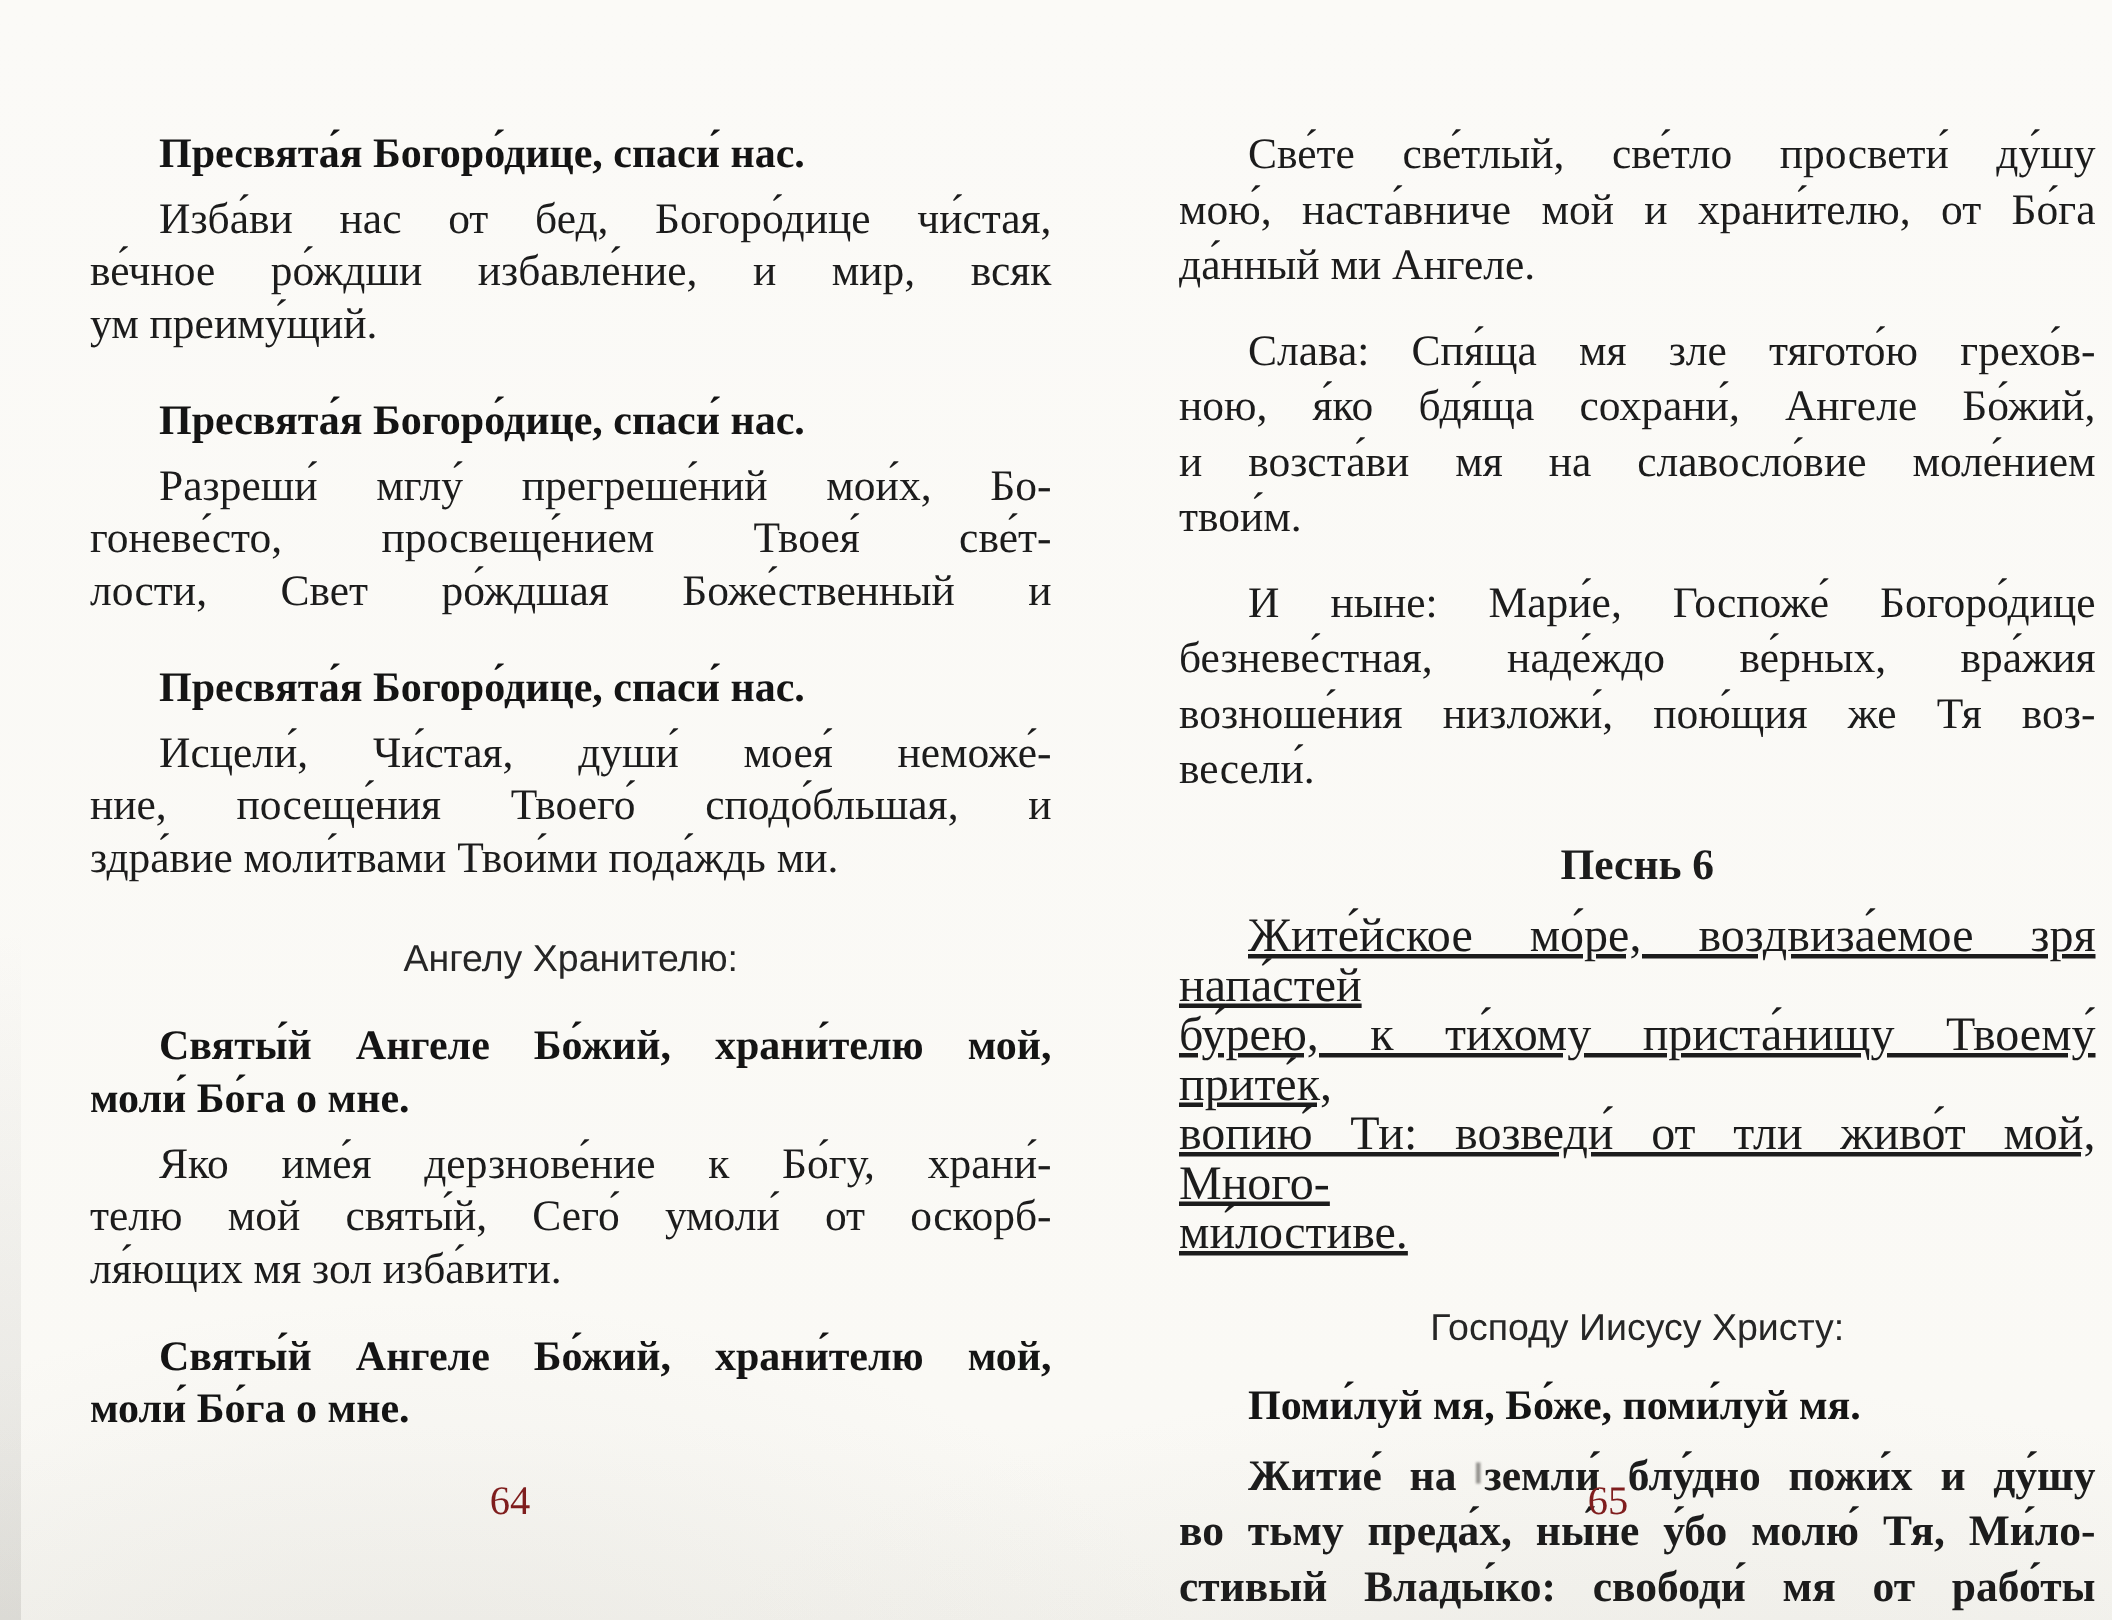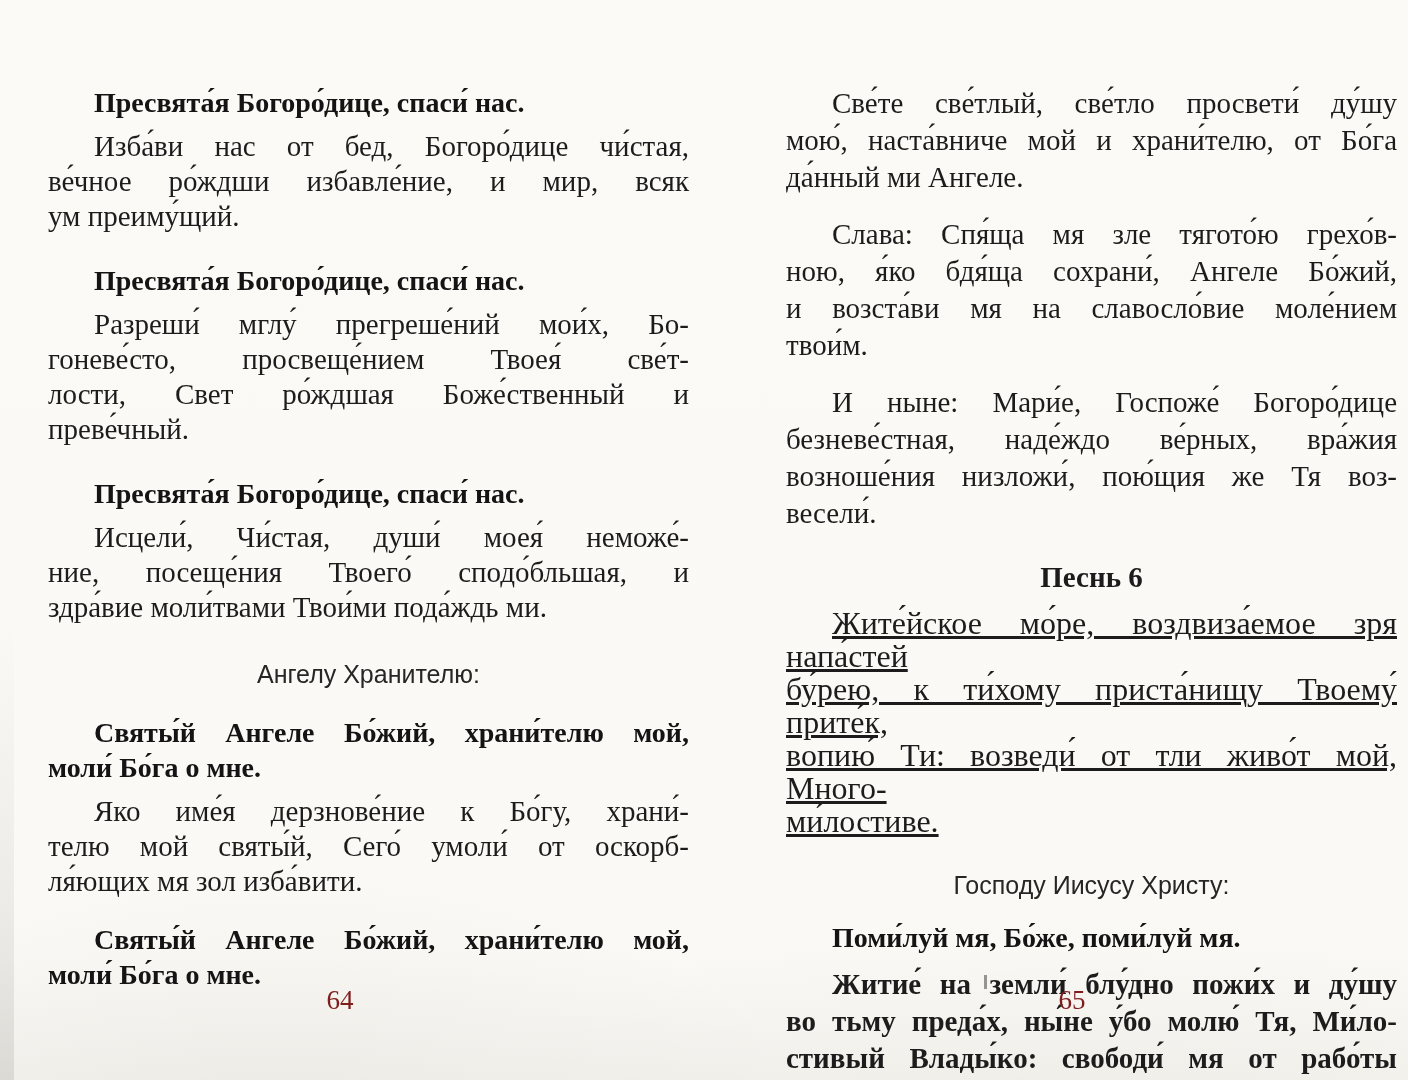--- a/index.html
+++ b/index.html
@@ -20,21 +20,21 @@
     inset: 0;
     background:
       radial-gradient(ellipse 900px 500px at 20% 108%, rgba(190,188,181,0.18), rgba(0,0,0,0) 60%),
       radial-gradient(ellipse 1000px 420px at 75% 110%, rgba(196,194,188,0.15), rgba(0,0,0,0) 65%),
       linear-gradient(to bottom, #fbfaf7 0%, #faf9f5 88%, #f4f3ee 100%);
   }
   .book-page {
     position: absolute;
     top: 85px;
   }
-  .page-left  { left: 48px;  width: 641px; font-size: 29px; line-height: 35px; }
+  .page-left  { left: 60px;  width: 641px; font-size: 29px; line-height: 35px; }
   .page-right { left: 786px; width: 611px; font-size: 29px; line-height: 37px; }
 
   .block { margin: 0; }
   .page-left  .para       { margin-top: 9px; }
   .page-left  .refrain    { margin-top: 29px; font-weight: bold; font-size: 28px; color: #141414; }
   .page-left  .sans       { margin-top: 32px; margin-bottom: 15px; }
   .page-left  .bold-para  { margin-top: 23px; }
   .page-right .para       { margin-top: 20px; }
   .page-right .heading    { margin-top: 27px; }
   .page-right .small      { margin-top: 11px; font-size: 32px; line-height: 33px; text-decoration: underline; }
@@ -107,21 +107,20 @@
       <div class="line">ве́чное ро́ждши избавле́ние, и мир, всяк</div>
       <div class="line last">ум преиму́щий.</div>
     </div>
     <div class="block refrain">
       <div class="line first last">Пресвята́я Богоро́дице, спаси́ нас.</div>
     </div>
     <div class="block para">
       <div class="line first">Разреши́ мглу́ прегреше́ний мои́х, Бо-</div>
       <div class="line">гоневе́сто, просвеще́нием Твоея́ све́т-</div>
       <div class="line">лости, Свет ро́ждшая Боже́ственный и</div>
-      <div class="line last">преве́чный.</div>
     </div>
     <div class="block refrain">
       <div class="line first last">Пресвята́я Богоро́дице, спаси́ нас.</div>
     </div>
     <div class="block para">
       <div class="line first">Исцели́, Чи́стая, души́ моея́ неможе́-</div>
       <div class="line">ние, посеще́ния Твоего́ сподо́бльшая, и</div>
       <div class="line last">здра́вие моли́твами Твои́ми пода́ждь ми.</div>
     </div>
     <div class="block sans">

